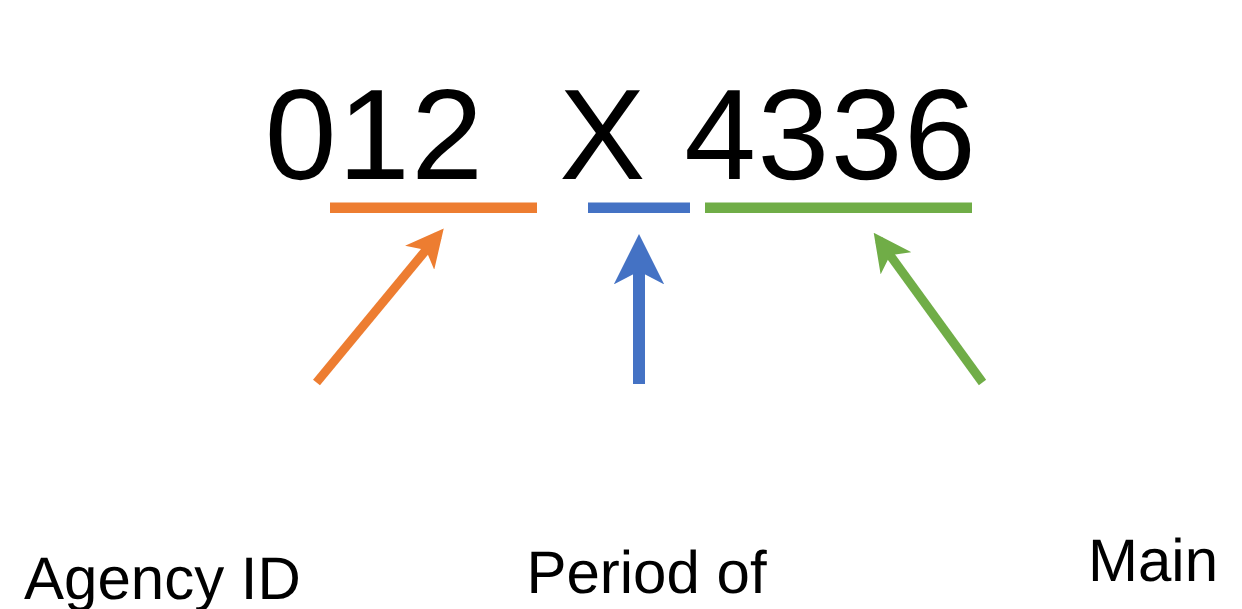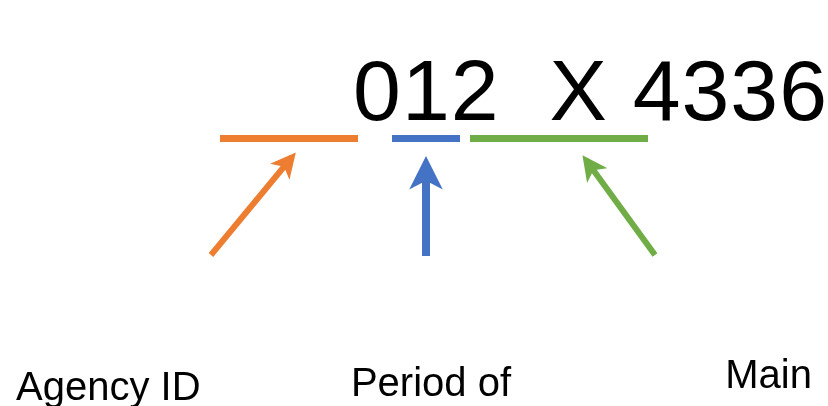--- a/index.html
+++ b/index.html
@@ -19,21 +19,21 @@
     overflow: hidden;
   }
 
   
   .code-line {
     position: absolute;
     left: 0;
     top: 40px;
     width: 828px;
     height: 100px;
-    text-align: right;
+    text-align: center;
     font-size: 86px;
     line-height: 100px;
     letter-spacing: 1px;
     white-space: pre;
     color: #000000;
   }
   .code-seg { display: inline; }
   .code-gap { display: inline; }
 
   

